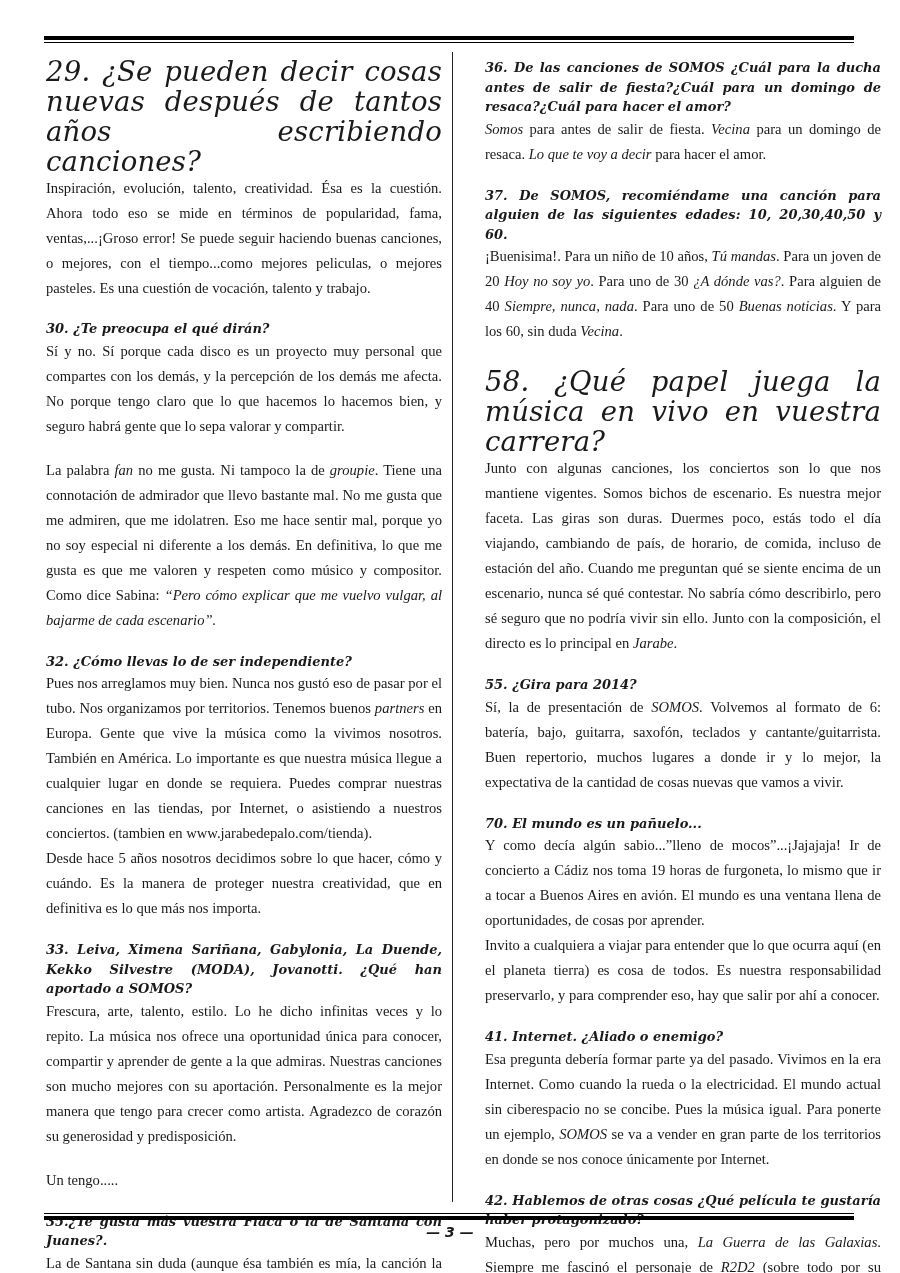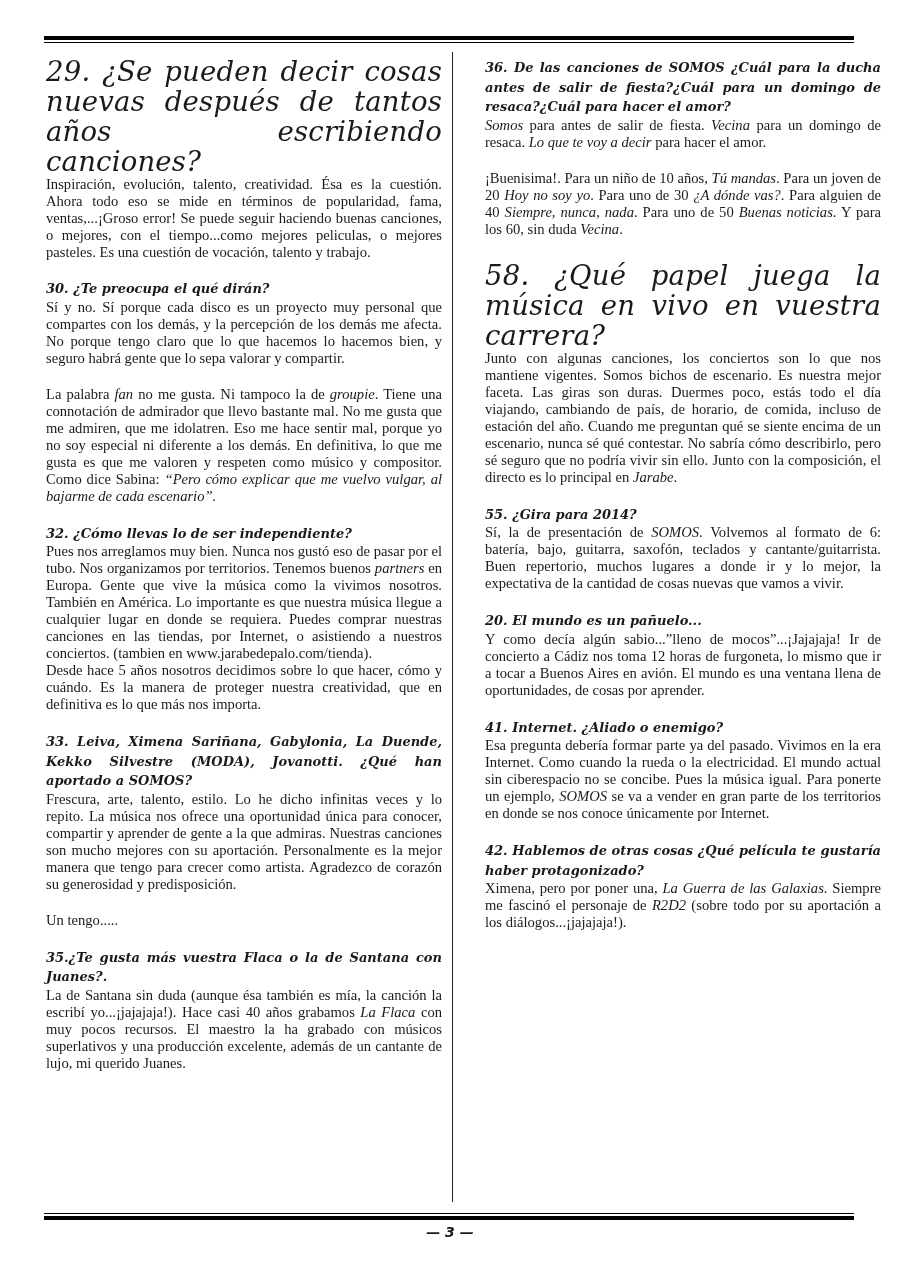--- a/index.html
+++ b/index.html
@@ -16,21 +16,21 @@
               font-family: "DejaVu Sans", sans-serif; font-weight: bold; font-style: italic; font-size: 14px; }
   .col { position: absolute; top: 56px; width: 396px; }
   .col.left { left: 46px; }
   .col.right { left: 485px; top: 58px; }
   .big-title { font-family: "DejaVu Serif", serif; font-style: italic; font-weight: normal;
                font-size: 27.5px; line-height: 30px; margin: 0; text-align: justify; text-align-last: left;
                letter-spacing: 0.2px; }
   .big-title.right-title { margin-top: 0; }
   .q { font-family: "DejaVu Serif", serif; font-weight: bold; font-style: italic; font-size: 13px;
        line-height: 19.5px; margin: 0; text-align: justify; }
-  .p { font-family: "Liberation Serif", serif; font-size: 14.6px; line-height: 17px; margin: 0;
+  .p { font-family: "Liberation Serif", serif; font-size: 14.6px; line-height: 25px; margin: 0;
        text-align: justify; }
   .p i { font-style: italic; }
   .block { margin-bottom: 19px; }
 </style>
 </head>
 <body>
 
 <div class="rule-top">
   <div class="thick"></div>
   <div class="thin"></div>
@@ -74,46 +74,48 @@
   </section>
 </div>
 
 <div class="col right">
   <section class="block">
     <h2 class="q">36. De las canciones de SOMOS ¿Cuál para la ducha antes de salir de fiesta?¿Cuál para un domingo de resaca?¿Cuál para hacer el amor?</h2>
     <p class="p"><i>Somos</i><span> para antes de salir de fiesta. </span><i>Vecina</i><span> para un domingo de resaca. </span><i>Lo que te voy a decir</i><span> para hacer el amor.</span></p>
   </section>
 
   <section class="block" style="margin-bottom:22px;">
+    <h2 class="q">37. De SOMOS, recomiéndame una canción para alguien de las siguientes edades: 10, 20,30,40,50 y 60.</h2>
     <p class="p"><span>¡Buenisima!. Para un niño de 10 años, </span><i>Tú mandas</i><span>. Para un joven de 20 </span><i>Hoy no soy yo</i><span>. Para uno de 30 </span><i>¿A dónde vas?</i><span>. Para alguien de 40 </span><i>Siempre, nunca, nada</i><span>.  Para uno de 50 </span><i>Buenas noticias</i><span>. Y para los 60, sin duda </span><i>Vecina</i><span>.</span></p>
   </section>
 
   <section class="block">
     <h1 class="big-title right-title">58. ¿Qué papel juega la música en vivo en vuestra carrera?</h1>
     <p class="p"><span>Junto con algunas canciones, los conciertos son lo que nos mantiene vigentes. Somos bichos de escenario. Es nuestra mejor faceta. Las giras son duras. Duermes poco, estás todo el día viajando, cambiando de país, de horario, de comida, incluso de estación del año. Cuando me preguntan qué se siente encima de un escenario, nunca sé qué contestar. No sabría cómo describirlo, pero sé seguro que no podría vivir sin ello. Junto con la composición, el directo es lo principal en </span><i>Jarabe</i><span>.</span></p>
   </section>
 
   <section class="block">
     <h2 class="q">55. ¿Gira para 2014?</h2>
     <p class="p"><span>Sí, la de presentación de </span><i>SOMOS</i><span>. Volvemos al formato de 6: batería, bajo, guitarra, saxofón, teclados y cantante/guitarrista. Buen repertorio, muchos lugares a donde ir y lo mejor, la expectativa de la cantidad de cosas nuevas que vamos a vivir.</span></p>
   </section>
 
   <section class="block">
-    <h2 class="q">20. El mundo es un pañuelo...</h2>
-    <p class="p">Y como decía algún sabio...”lleno de mocos”...¡Jajajaja! Ir de concierto a Cádiz nos toma 12 horas de furgoneta, lo mismo que ir a tocar a Buenos Aires en avión. El mundo es una ventana llena de oportunidades, de cosas por aprender.</p>
+    <h2 class="q">70. El mundo es un pañuelo...</h2>
+    <p class="p">Y como decía algún sabio...”lleno de mocos”...¡Jajajaja! Ir de concierto a Cádiz nos toma 19 horas de furgoneta, lo mismo que ir a tocar a Buenos Aires en avión. El mundo es una ventana llena de oportunidades, de cosas por aprender.</p>
+    <p class="p">Invito a cualquiera a viajar para entender que lo que ocurra aquí (en el planeta tierra) es cosa de todos. Es nuestra responsabilidad preservarlo, y para comprender eso, hay que salir por ahí a conocer.</p>
   </section>
 
   <section class="block">
     <h2 class="q">41. Internet. ¿Aliado o enemigo?</h2>
     <p class="p"><span>Esa pregunta debería formar parte ya del pasado. Vivimos en la era Internet. Como cuando la rueda o la electricidad. El mundo actual sin ciberespacio no se concibe. Pues la música igual. Para ponerte un ejemplo, </span><i>SOMOS</i><span> se va a vender en gran parte de los territorios en donde se nos conoce únicamente por Internet.</span></p>
   </section>
 
   <section class="block">
     <h2 class="q">42. Hablemos de otras cosas ¿Qué película te gustaría haber protagonizado?</h2>
-    <p class="p"><span>Ximena, pero por poner una, </span><i>La Guerra de las Galaxias</i><span>. Siempre me fascinó el personaje de  </span><i>R2D2</i><span> (sobre todo por su aportación a los diálogos...¡jajajaja!).</span></p>
+    <p class="p"><span>Muchas, pero por muchos una, </span><i>La Guerra de las Galaxias</i><span>. Siempre me fascinó el personaje de  </span><i>R2D2</i><span> (sobre todo por su aportación a los diálogos...¡jajajaja!).</span></p>
   </section>
 </div>
 
 <div class="rule-bottom">
   <div class="thin"></div>
   <div class="thick"></div>
 </div>
 
 <div class="page-num">— 3 —</div>
 

